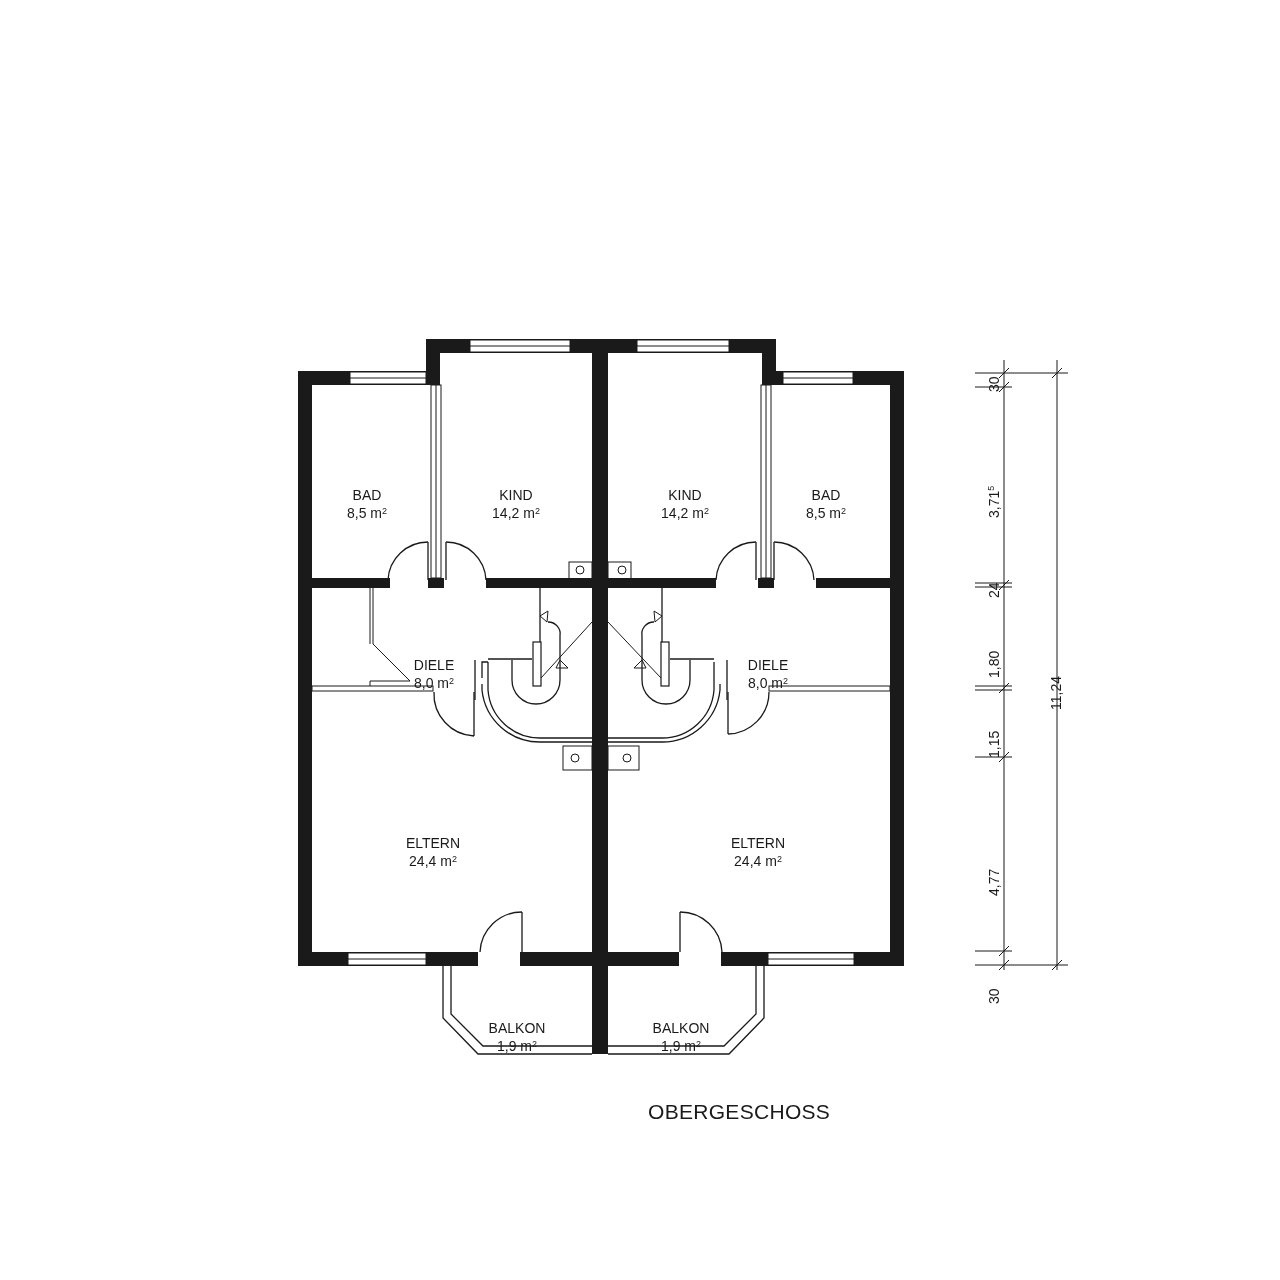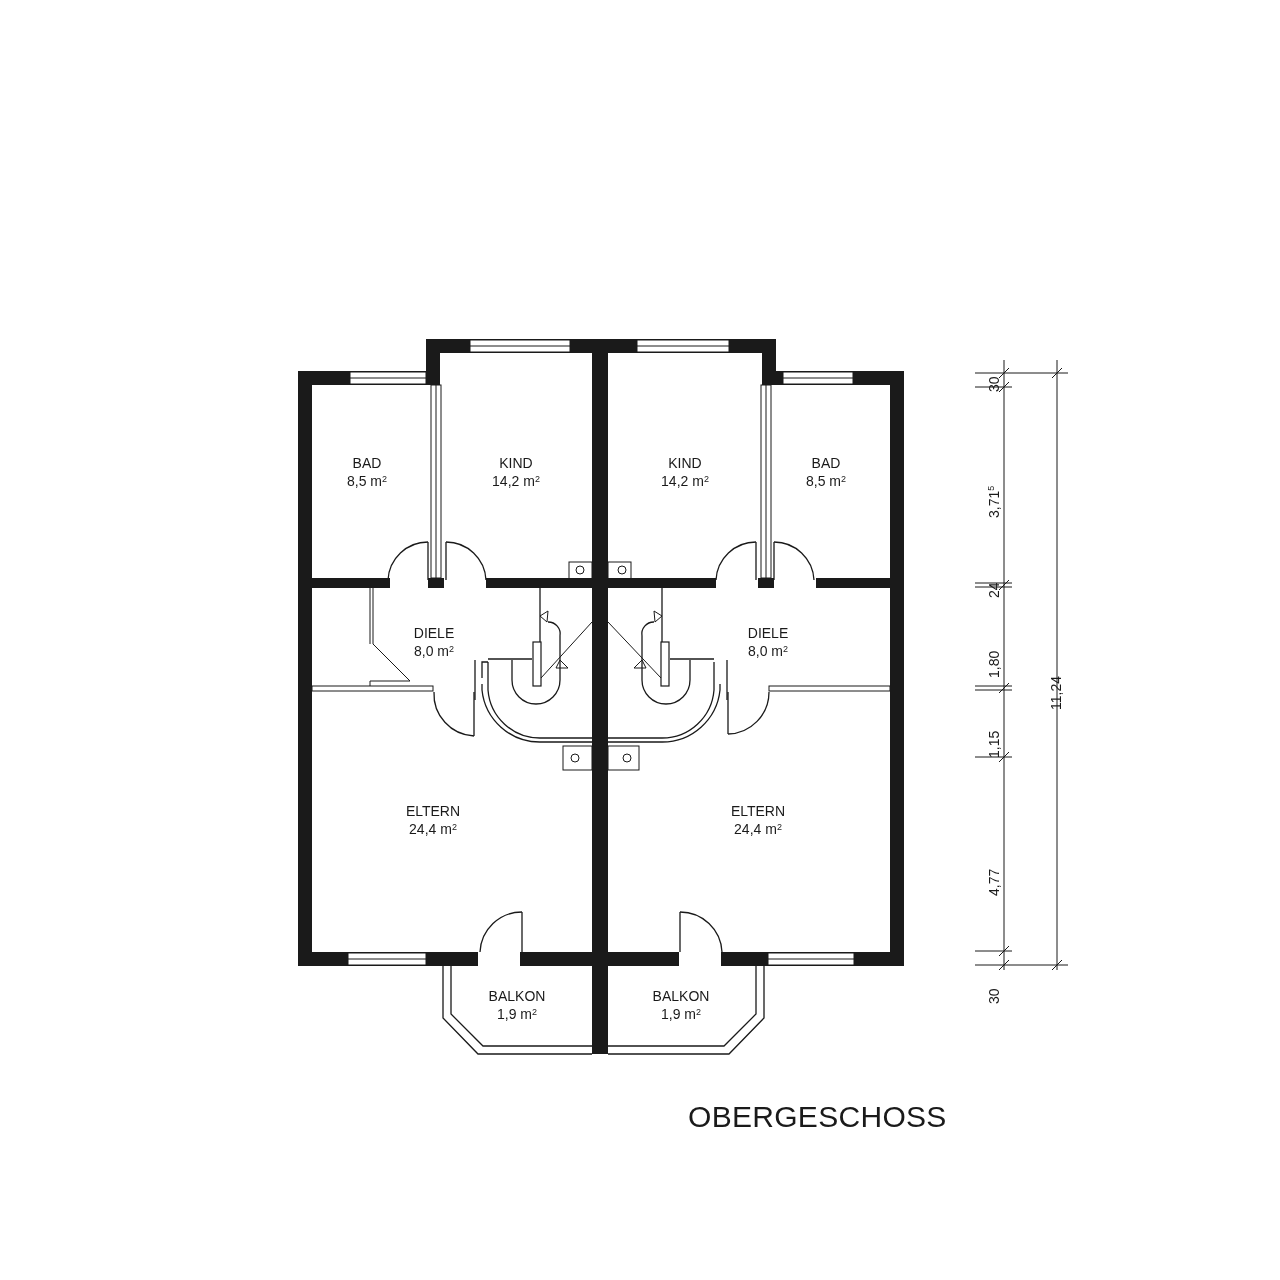--- a/index.html
+++ b/index.html
@@ -4,26 +4,26 @@
 <style>
   html, body { margin:0; padding:0; background:#ffffff; }
   body { width:1280px; height:1280px; position:relative; overflow:hidden;
          font-family:"Liberation Sans", sans-serif; color:#1a1a1a; }
   #plan { position:absolute; left:0; top:0; width:1280px; height:1280px; }
   .wall { fill:#1a1a1a; }
   .line { stroke:#1a1a1a; fill:none; stroke-width:1.3; }
   .thin { stroke:#1a1a1a; fill:none; stroke-width:1; }
   .win { fill:#ffffff; stroke:#1a1a1a; stroke-width:1; }
   .lbl { position:absolute; text-align:center; font-size:14px; line-height:18px;
-         transform:translateX(-50%); white-space:nowrap; }
+         transform:translateX(-50%); white-space:nowrap;margin-top:32px; }
   .lbl sup { font-size:9px; vertical-align:top; position:relative; top:-2px; }
   .dim { position:absolute; font-size:14px; transform-origin:left top;
          transform:rotate(-90deg); white-space:nowrap; }
   .dim sup { font-size:9px; vertical-align:top; }
-  .title { position:absolute; left:688px; top:1100px; font-size:30px; letter-spacing:0.3px; }
+  .title { position:absolute; left:648px; top:1100px; font-size:21px; letter-spacing:0.3px; }
 </style>
 </head>
 <body>
 
 <svg id="plan" viewBox="0 0 1280 1280" xmlns="http://www.w3.org/2000/svg">
 
   <g>
 
     <rect class="wall" x="298" y="371" width="14" height="595"></rect>
 

